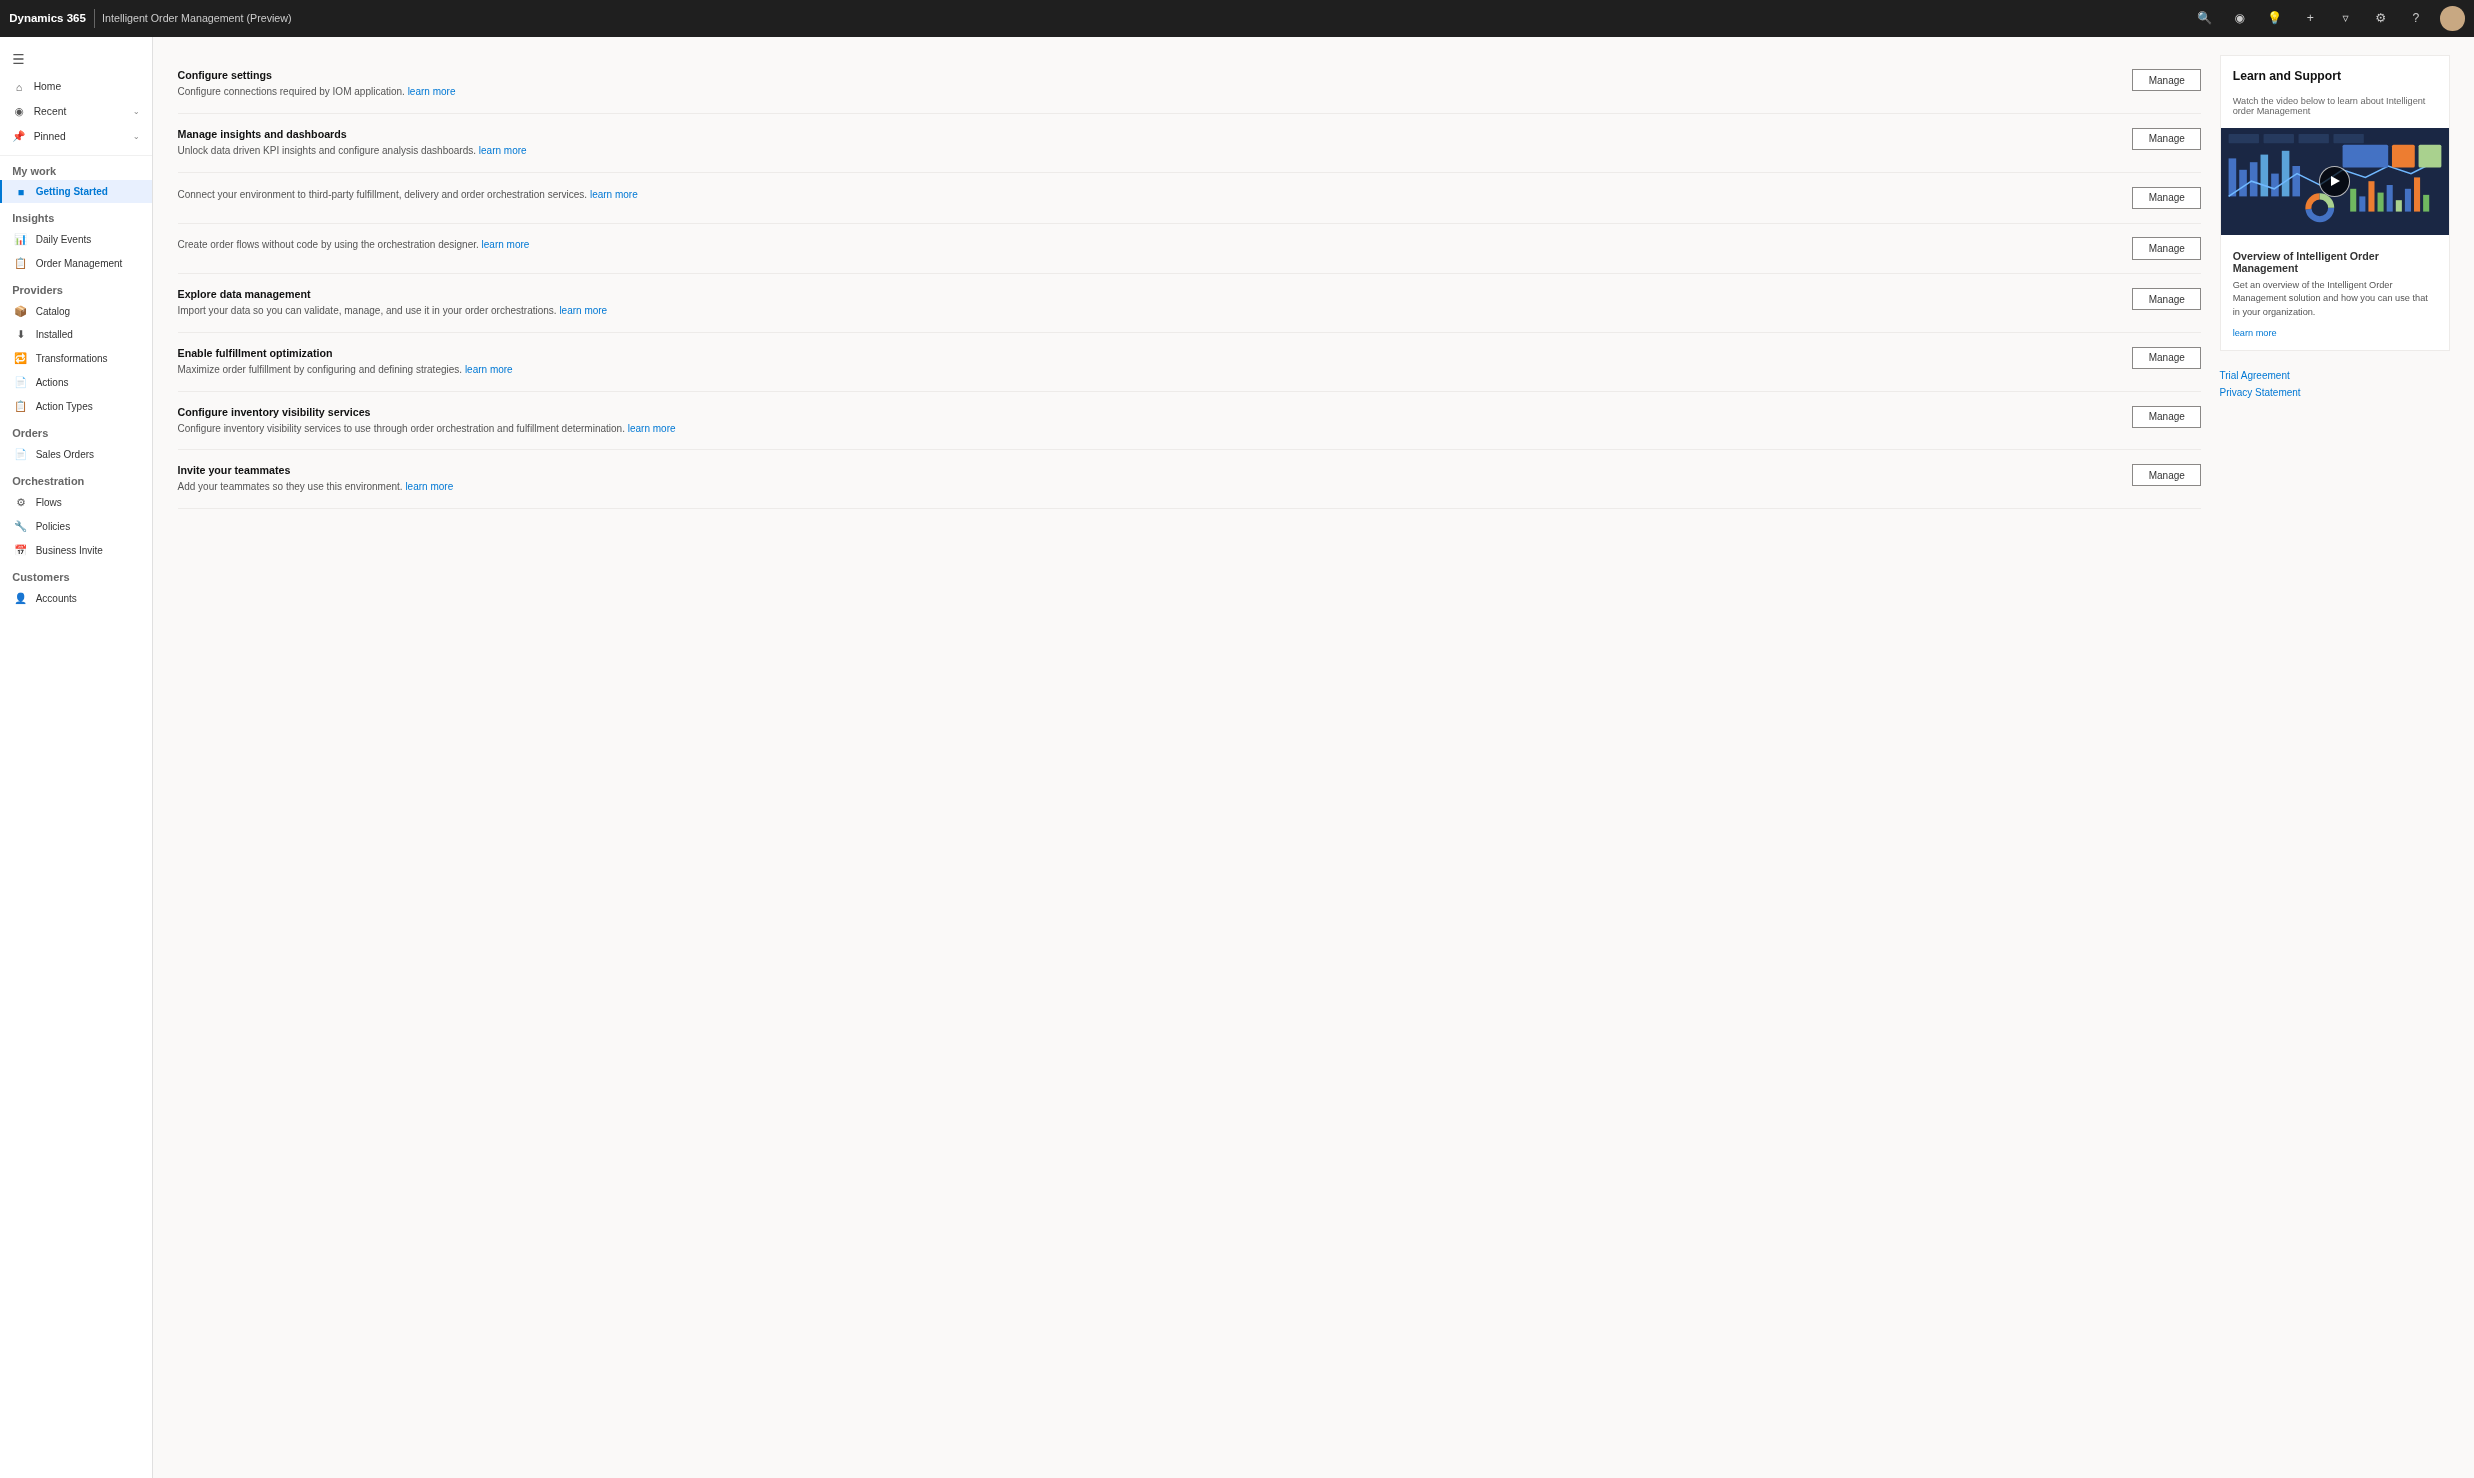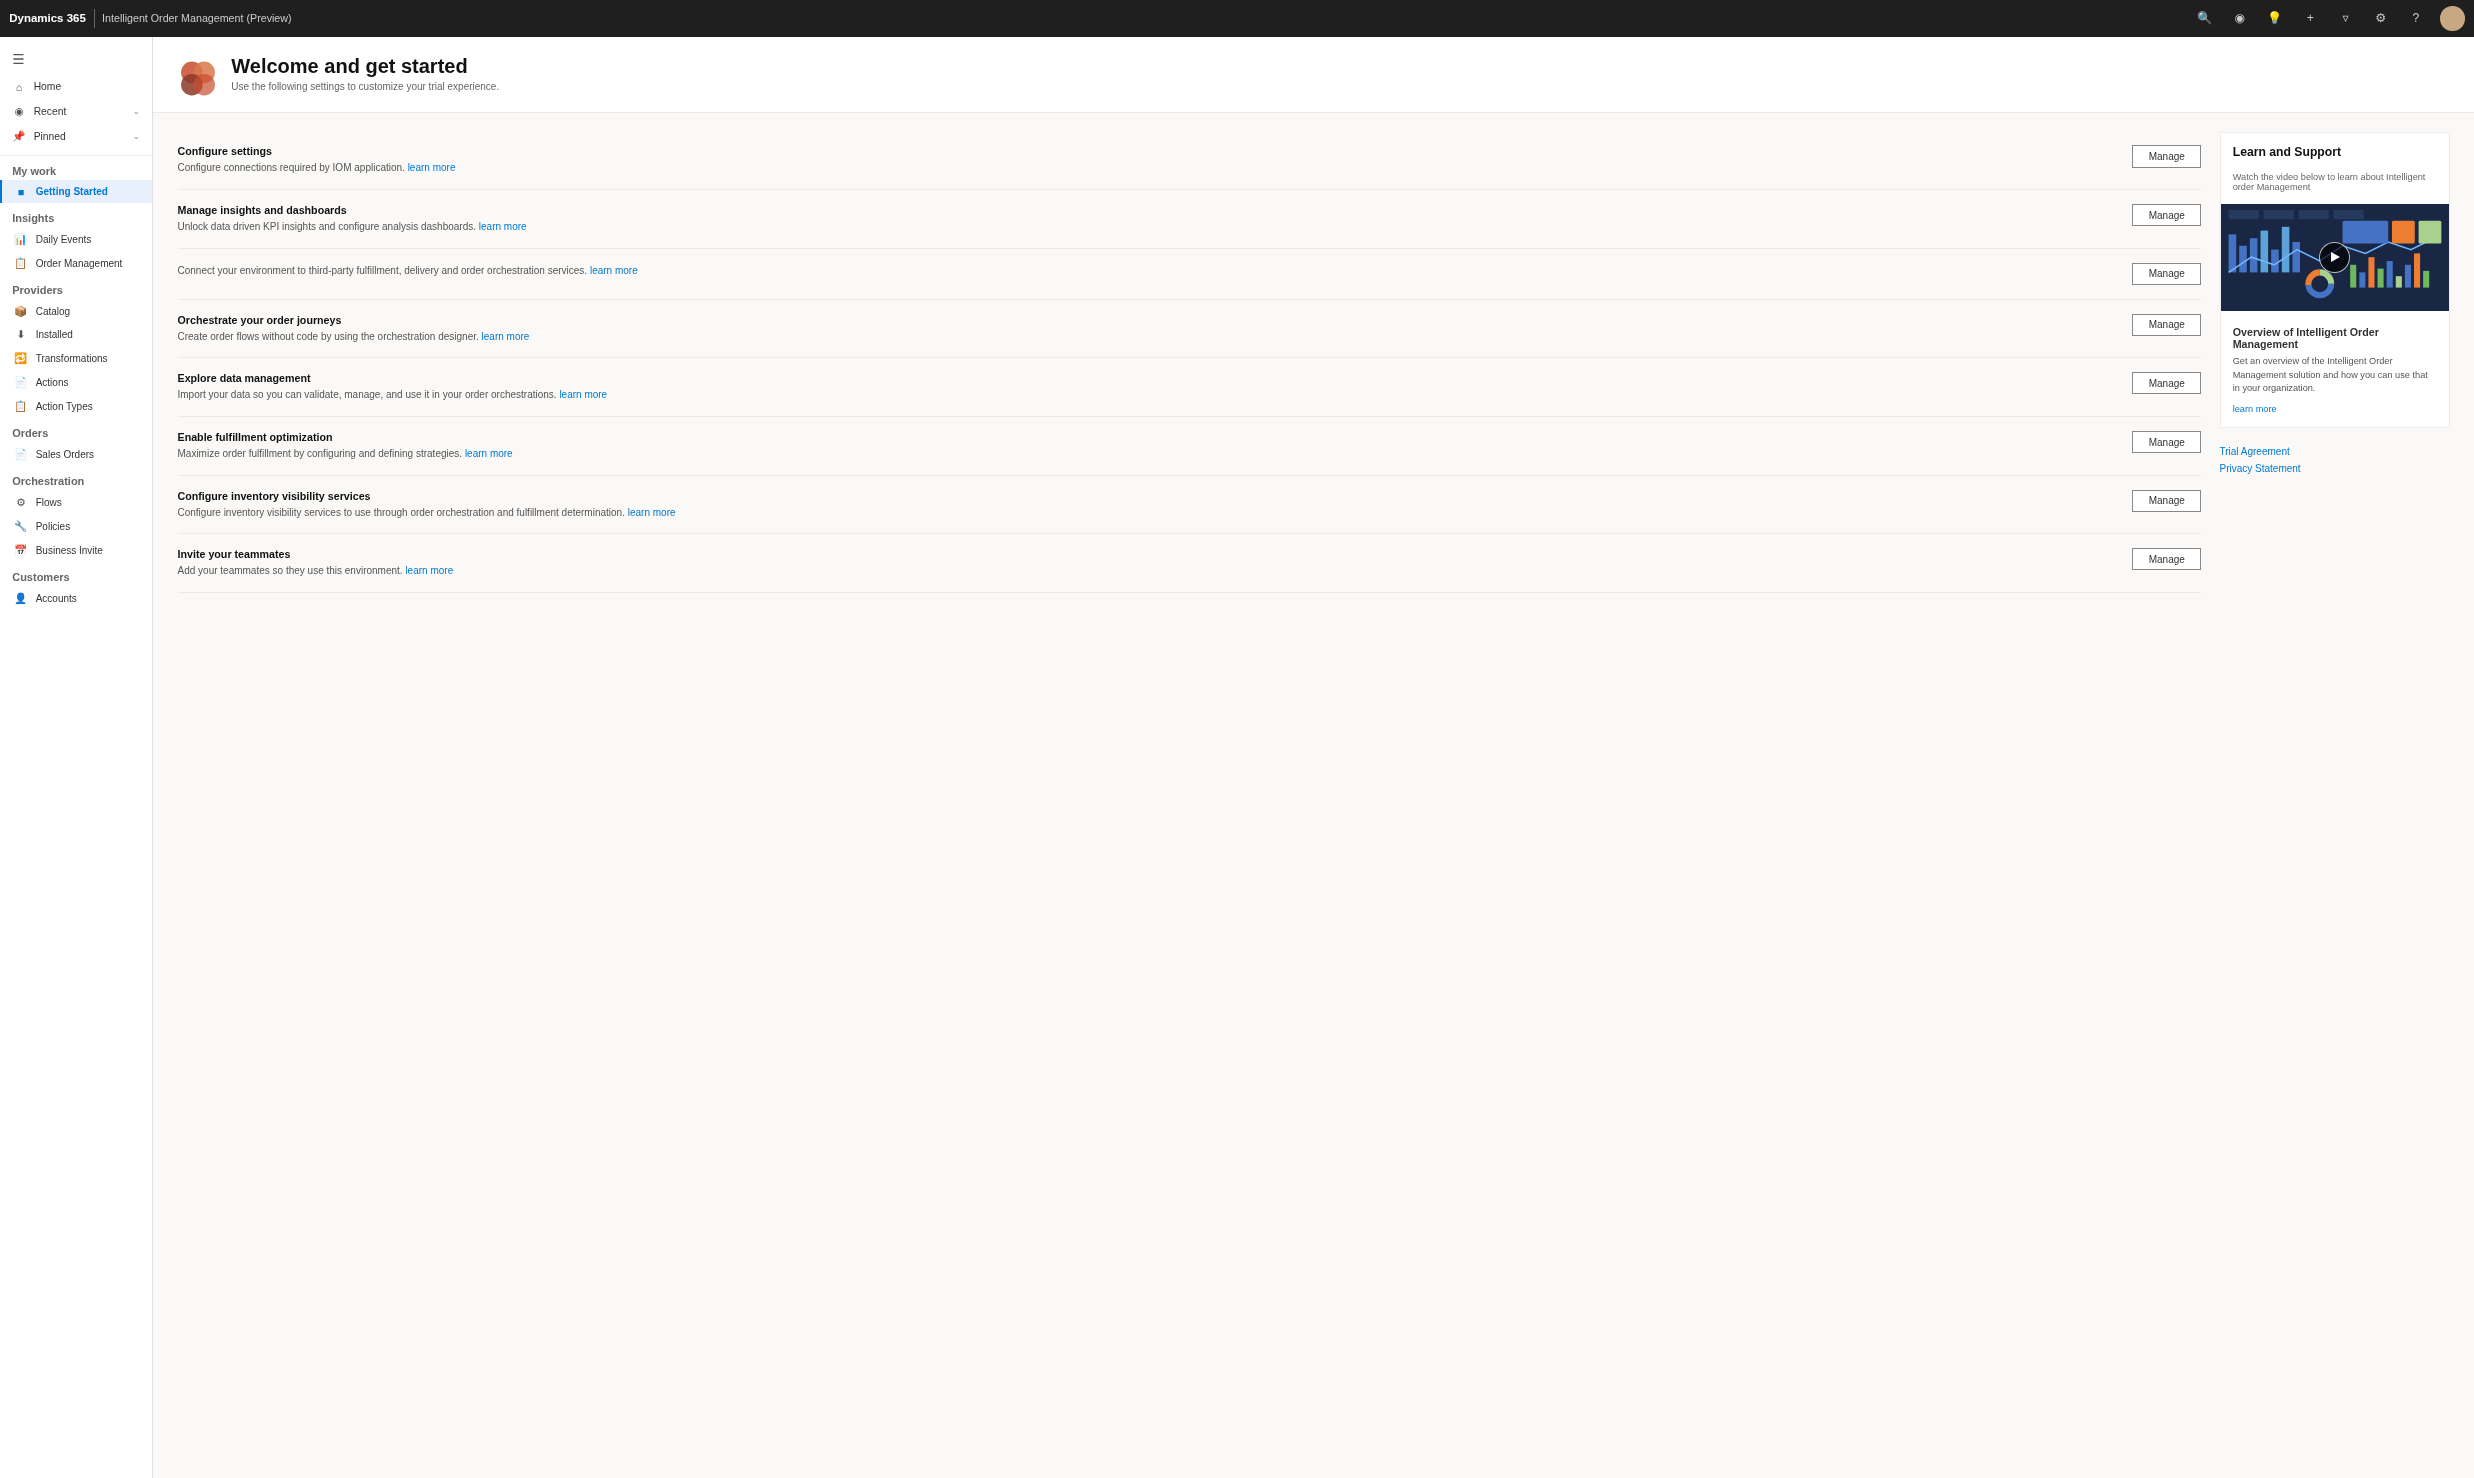--- a/index.html
+++ b/index.html
@@ -277,34 +277,20 @@
 
     <div class="sidebar-section-label">Customers</div>
     <div class="sidebar-item">
       <span class="s-icon">👤</span>
       <span>Accounts</span>
     </div>
   </div>
 
   <div class="content-area">
 
-    <div class="welcome-header">
-      <div class="welcome-logo">
-        <svg viewBox="0 0 52 52" xmlns="http://www.w3.org/2000/svg">
-          <ellipse cx="18" cy="20" rx="14" ry="14" fill="#c84b2f" opacity="0.85"></ellipse>
-          <ellipse cx="34" cy="20" rx="14" ry="14" fill="#d9784a" opacity="0.85"></ellipse>
-          <ellipse cx="18" cy="36" rx="14" ry="14" fill="#8b3a2a" opacity="0.85"></ellipse>
-          <ellipse cx="34" cy="36" rx="14" ry="14" fill="#c84b2f" opacity="0.7"></ellipse>
-        </svg>
-      </div>
-      <div class="welcome-text">
-        <h1>Welcome and get started</h1>
-        <p>Use the following settings to customize your trial experience.</p>
-      </div>
-    </div>
 
     <div class="main-grid">
 
       <div class="cards-column">
 
         <div class="card-row">
           <div class="card-text">
             <h3>Configure settings</h3>
             <p>Configure connections required by IOM application. <a href="#">learn more</a></p>
           </div>
@@ -321,21 +307,20 @@
 
         <div class="card-row">
           <div class="card-text">
             <p>Connect your environment to third-party fulfillment, delivery and order orchestration services. <a href="#">learn more</a></p>
           </div>
           <button class="manage-btn">Manage</button>
         </div>
 
         <div class="card-row">
           <div class="card-text">
-            <h3>Orchestrate your order journeys</h3>
             <p>Create order flows without code by using the orchestration designer. <a href="#">learn more</a></p>
           </div>
           <button class="manage-btn">Manage</button>
         </div>
 
         <div class="card-row">
           <div class="card-text">
             <h3>Explore data management</h3>
             <p>Import your data so you can validate, manage, and use it in your order orchestrations. <a href="#">learn more</a></p>
           </div>

